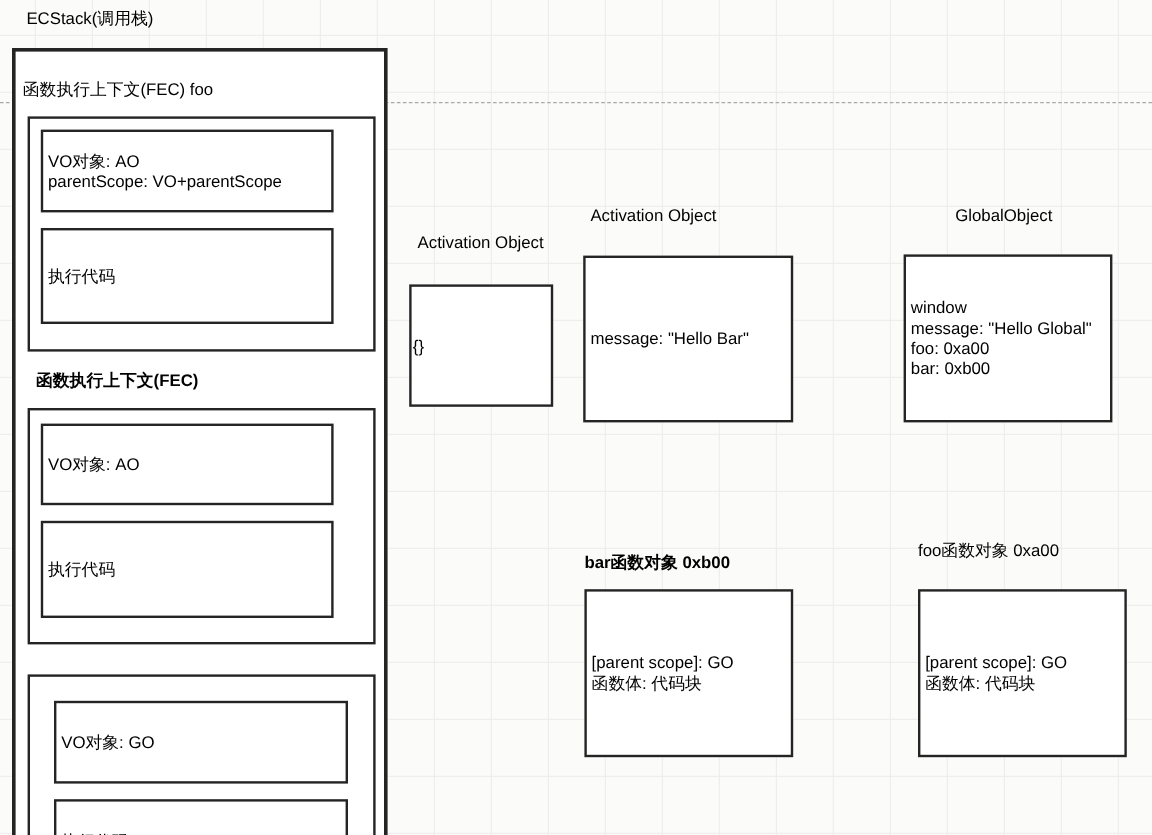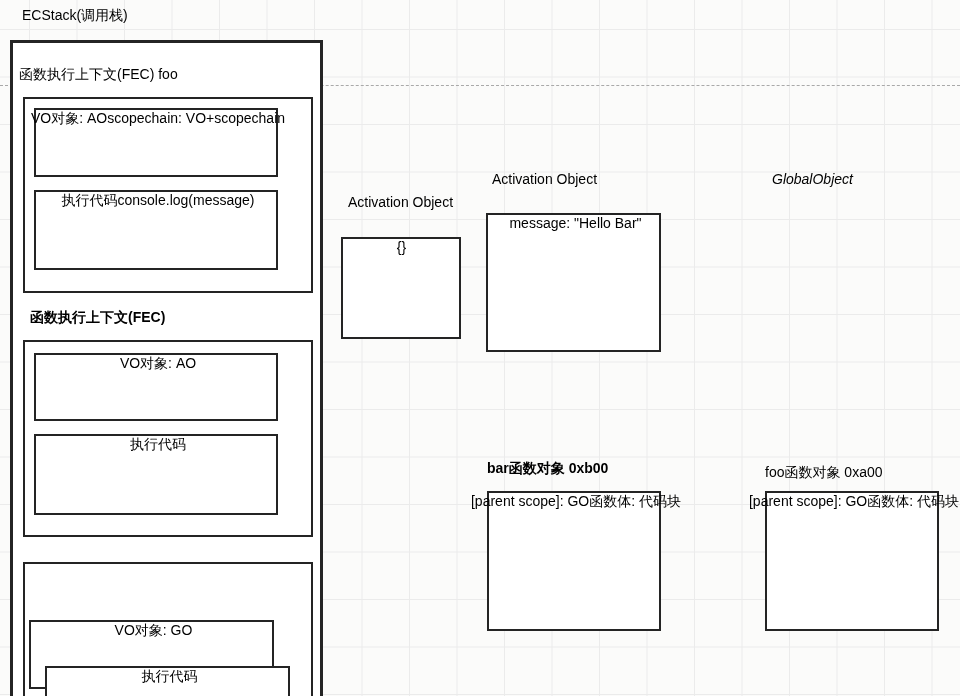--- a/index.html
+++ b/index.html
@@ -35,21 +35,21 @@
     line-height: 16px;
     white-space: nowrap;
     z-index: 3;
   }
   .box {
     position: absolute;
     box-sizing: border-box;
     background: #ffffff;
     border: 2px solid #242424;
     display: flex;
-    flex-direction: row;
+    flex-direction: column;
     justify-content: center;
     font-size: 14px;
     line-height: 17px;
     padding-left: 4px;
     z-index: 2;
   }
   .box .line { white-space: nowrap; }
   #stack-box {
     left: 10px; top: 40px; width: 313px; height: 680px;
     border-width: 3px;
@@ -58,54 +58,53 @@
   }
   #fec1-label { left: 19px;  top: 66px;  }
   #fec1-box   { left: 23px;  top: 97px;  width: 290px; height: 196px; display: block; }
   #vo1-box    { left: 34px;  top: 108px; width: 244px; height: 69px; }
   #code1-box  { left: 34px;  top: 190px; width: 244px; height: 80px; }
   #fec2-label { left: 30px;  top: 309px; font-weight: bold; }
   #fec2-box   { left: 23px;  top: 340px; width: 290px; height: 197px; display: block; }
   #vo2-box    { left: 34px;  top: 353px; width: 244px; height: 68px; }
   #code2-box  { left: 34px;  top: 434px; width: 244px; height: 81px; }
   #fec3-box   { left: 23px;  top: 562px; width: 290px; height: 180px; display: block; }
-  #vo3-box    { left: 29px;  top: 584px; width: 245px; height: 69px; margin-top: 36px; }
+  #vo3-box    { left: 45px;  top: 584px; width: 245px; height: 69px; }
   #code3-box  { left: 45px;  top: 666px; width: 245px; height: 70px; }
   #ecstack-title { left: 22px; top: 7px; }
   #ao1-label  { left: 348px; top: 194px; }
   #ao1-box    { left: 341px; top: 237px; width: 120px; height: 102px; padding-left: 1px; }
   #ao2-label  { left: 492px; top: 171px; }
   #ao2-box    { left: 486px; top: 213px; width: 175px; height: 139px; }
-  #go-label   { left: 772px; top: 171px; font-style: italic; }
+  #go-label   { left: 796px; top: 171px; }
   #go-box     { left: 753px; top: 212px; width: 174px; height: 140px; }
   #bar-label  { left: 487px; top: 460px; font-weight: bold; }
   #bar-box    { left: 487px; top: 491px; width: 174px; height: 140px; }
-  #foo-label  { left: 765px; top: 464px; }
+  #foo-label  { left: 765px; top: 450px; }
   #foo-box    { left: 765px; top: 491px; width: 174px; height: 140px; }
 </style>
 </head>
 <body>
 
 <div id="canvas">
 
   <div class="dashed-line"></div>
 
   <div id="ecstack-title" class="label">ECStack(调用栈)</div>
 
   <div id="stack-box" class="box"></div>
 
   <div id="fec1-label" class="label">函数执行上下文(FEC) foo</div>
   <div id="fec1-box" class="box"></div>
   <div id="vo1-box" class="box">
     <div class="line">VO对象: AO</div>
-    <div class="line">scopechain: VO+scopechain</div>
+    <div class="line">parentScope: VO+parentScope</div>
   </div>
   <div id="code1-box" class="box">
     <div class="line">执行代码</div>
-    <div class="line">console.log(message)</div>
   </div>
 
   <div id="fec2-label" class="label">函数执行上下文(FEC)</div>
   <div id="fec2-box" class="box"></div>
   <div id="vo2-box" class="box">
     <div class="line">VO对象: AO</div>
   </div>
   <div id="code2-box" class="box">
     <div class="line">执行代码</div>
   </div>
@@ -122,20 +121,26 @@
   <div id="ao1-box" class="box">
     <div class="line">{}</div>
   </div>
 
   <div id="ao2-label" class="label">Activation Object</div>
   <div id="ao2-box" class="box">
     <div class="line">message: "Hello Bar"</div>
   </div>
 
   <div id="go-label" class="label">GlobalObject</div>
+  <div id="go-box" class="box">
+    <div class="line">window</div>
+    <div class="line">message: "Hello Global"</div>
+    <div class="line">foo: 0xa00</div>
+    <div class="line">bar: 0xb00</div>
+  </div>
 
   <div id="bar-label" class="label">bar函数对象 0xb00</div>
   <div id="bar-box" class="box">
     <div class="line">[parent scope]: GO</div>
     <div class="line">函数体: 代码块</div>
   </div>
 
   <div id="foo-label" class="label">foo函数对象 0xa00</div>
   <div id="foo-box" class="box">
     <div class="line">[parent scope]: GO</div>

